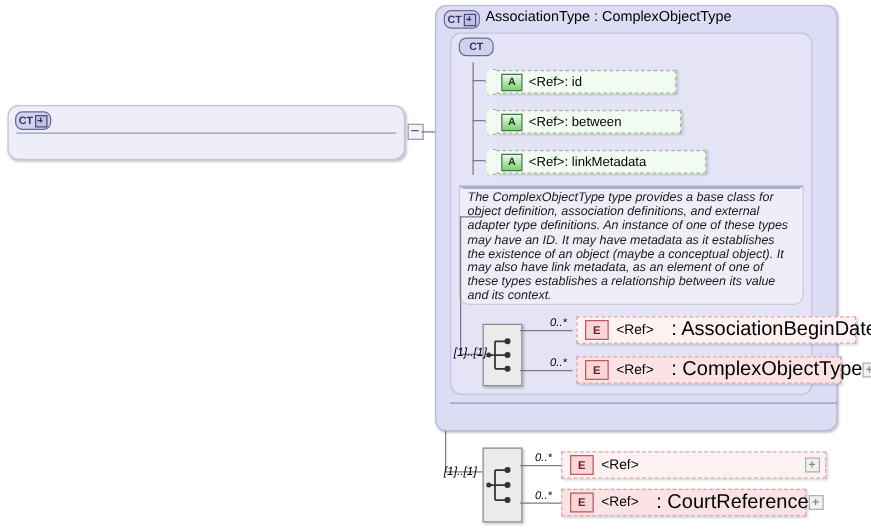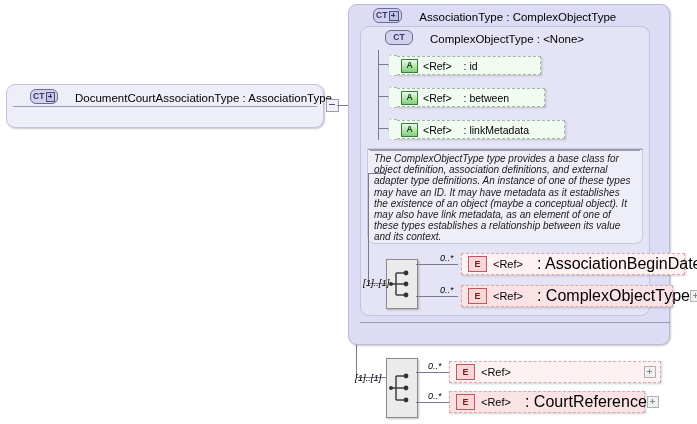--- a/index.html
+++ b/index.html
@@ -30,21 +30,21 @@
     border-radius:9px;
   }
   .ctbox-white{
     background:#eeeef8;
     border:1px solid #c3c3de;
     border-radius:9px;
     box-shadow:1px 1px 2px rgba(0,0,0,0.22);
   }
 
   
-  .hdr{display:flex;align-items:flex-end;gap:17px;padding:4px 7px 2px 23px;}
+  .hdr{display:flex;align-items:flex-start;gap:4px;padding:4px 7px 2px 5px;}
   .hdr-title{font-size:11.5px;color:#000;white-space:nowrap;}
 
   
   .badge-ct{
     display:inline-flex;align-items:center;justify-content:center;
     height:13px;min-width:22px;padding:0 2px;
     border:1px solid #6a6a9a;border-radius:6px;
     background:#d2d2ec;
     font-size:8.5px;font-weight:bold;color:#33336b;
     letter-spacing:0px;line-height:1;
@@ -86,21 +86,21 @@
     clip-path:polygon(100% 0,100% 100%,22% 100%,0 50%,22% 0);
   }
   .badge-a{
     display:inline-flex;align-items:center;justify-content:center;
     width:15px;height:12px;flex:none;margin-right:5px;
     border:1px solid #3e7a3e;
     background:linear-gradient(180deg,#eafbe8 0%,#7fcf7a 100%);
     font-size:8.5px;font-weight:bold;color:#123d12;line-height:1;
   }
   .attr-ref{font-size:10.5px;white-space:nowrap;}
-  .attr-name{font-size:10.5px;white-space:nowrap;margin-left:12px;}
+  .attr-name{font-size:10.5px;white-space:nowrap;}
 
   
   .el{
     position:absolute;height:22px;box-sizing:border-box;
     display:flex;align-items:center;
     background:#fdf1f2;
     border:1px dashed #d7a9ae;
     padding-left:6px;padding-right:4px;
     box-shadow:1px 1px 2px rgba(0,0,0,0.18);
   }
@@ -162,21 +162,20 @@
 <body>
 
 <div class="canvas">
 
   <div class="abs ctbox-white" style="left:6px;top:84px;width:318px;height:44px;">
     <div class="hdr">
       <span class="badge-ct">
         <span>CT</span>
           <span class="plusbox"></span>
       </span>
-      <span class="hdr-title">DocumentCourtAssociationType : AssociationType</span>
     </div>
     <div class="sep"></div>
   </div>
   <div class="collapse" style="left:326px;top:99px;"></div>
 
   <div class="ln lnh" style="left:337px;top:105px;width:19px;"></div>
   <div class="ln lnv" style="left:356px;top:105px;height:272px;"></div>
   <div class="ln lnh" style="left:356px;top:377px;width:30px;"></div>
   <div class="ln lnh" style="left:356px;top:173px;width:12px;"></div>
 
@@ -194,21 +193,20 @@
   </div>
 
   <div class="abs ctbox-inner" style="left:360px;top:26px;width:290px;height:290px;">
   </div>
 
   <div class="abs" style="left:362px;top:27px;width:286px;height:20px;">
     <div class="hdr" style="padding-top:3px;">
       <span class="badge-ct">
         <span>CT</span>
       </span>
-      <span class="hdr-title">ComplexObjectType : &lt;None&gt;</span>
     </div>
   </div>
 
   <div class="ln lnv" style="left:378px;top:50px;height:90px;"></div>
   <div class="ln lnh" style="left:378px;top:64px;width:10px;"></div>
   <div class="ln lnh" style="left:378px;top:96px;width:10px;"></div>
   <div class="ln lnh" style="left:378px;top:128px;width:10px;"></div>
 
   <div class="attr-wrap" style="left:388px;top:55px;">
     <div class="attr-notch"></div>

